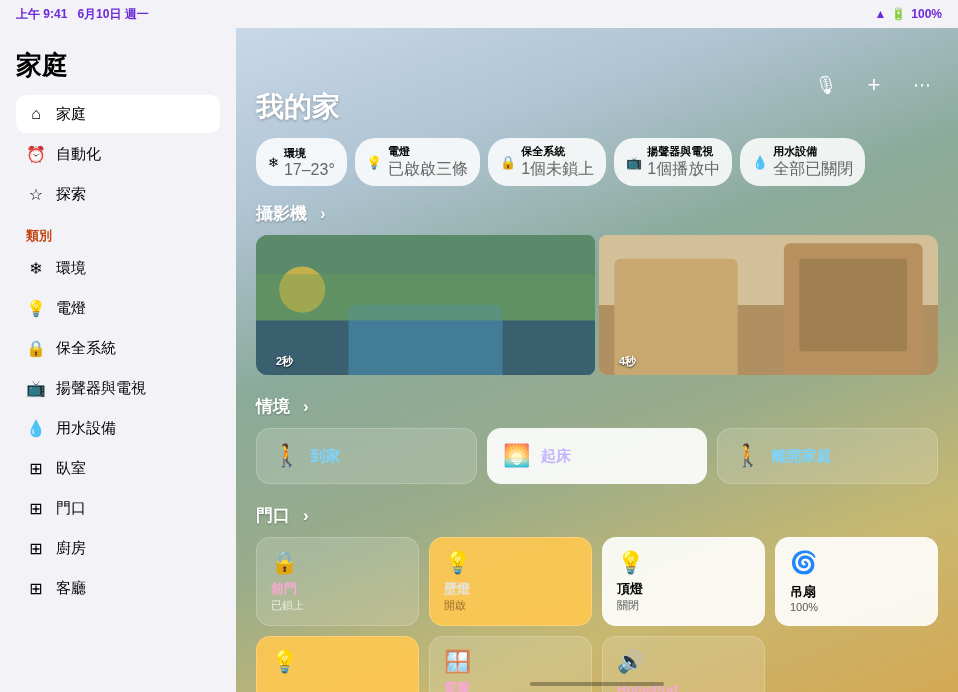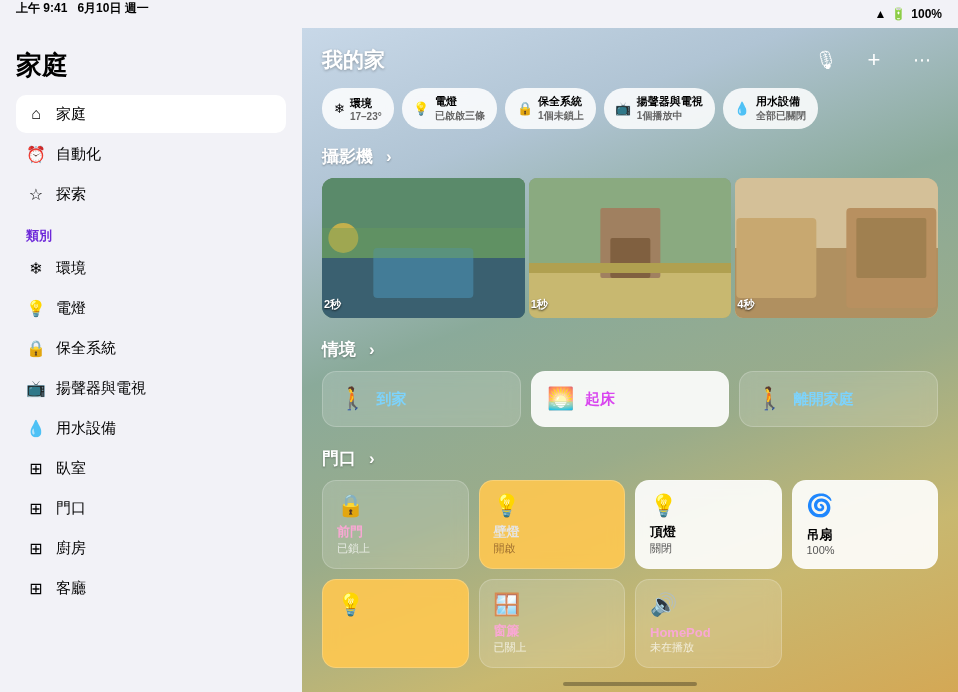--- a/index.html
+++ b/index.html
@@ -11,43 +11,44 @@
       background: #1a1a2e;
       display: flex;
       flex-direction: column;
     }
 
     
     .status-bar {
       height: 28px;
       background: #f2f2f7;
       display: flex;
+      align-items: center;
       justify-content: space-between;
       padding: 0 16px;
       font-size: 12px;
       font-weight: 600;
-      color: #000000;
+      color: #6d28d9;
       flex-shrink: 0;
     }
     .status-bar-right {
       display: flex;
       align-items: center;
       gap: 5px;
     }
 
     
     .main-layout {
       display: flex;
       flex: 1;
       overflow: hidden;
     }
 
     
     .sidebar {
-      width: 302px;
+      width: 236px;
       background: #f2f2f7;
       padding: 20px 16px;
       overflow-y: auto;
       flex-shrink: 0;
     }
     .sidebar-title {
       font-size: 26px;
       font-weight: 700;
       color: #000;
       margin-bottom: 12px;
@@ -70,21 +71,21 @@
       width: 20px;
       height: 20px;
       display: flex;
       align-items: center;
       justify-content: center;
       font-size: 16px;
     }
     .sidebar-section-title {
       font-size: 13px;
       font-weight: 600;
-      color: #6d28d9;
+      color: #c2410c;
       padding: 12px 10px 4px;
     }
 
     
     .content-area {
       flex: 1;
       position: relative;
       overflow: hidden;
     }
     .content-bg {
@@ -100,24 +101,25 @@
     }
 
     
     .content-topbar {
       display: flex;
       align-items: center;
       justify-content: space-between;
       margin-bottom: 12px;
     }
     .content-title {
-      font-size: 21px;
+      font-size: 28px;
       font-weight: 700;
       color: #fff;
       text-shadow: 0 1px 3px rgba(0,0,0,0.3);
+      margin-top: 44px;
     }
     .topbar-icons {
       display: flex;
       align-items: center;
       gap: 16px;
     }
     .topbar-icon-btn {
       width: 32px;
       height: 32px;
       display: flex;
@@ -150,23 +152,22 @@
       backdrop-filter: blur(4px);
     }
     .pill-icon {
       font-size: 13px;
     }
     .pill-text-main {
       font-weight: 600;
       font-size: 11px;
     }
     .pill-text-sub {
-      font-size: 10px;
+      font-size: 16px;
       color: #666;
-      font-weight: bold;
     }
 
     
     .section-header {
       font-size: 17px;
       font-weight: 600;
       color: #fff;
       margin-bottom: 10px;
       display: flex;
       align-items: center;
@@ -192,21 +193,21 @@
     }
     
     .cam1 { background: linear-gradient(180deg, #5a7a4a 0%, #7a9a5a 30%, #4a6a8a 60%, #3a5a7a 100%); }
     
     .cam2 { background: linear-gradient(180deg, #8a9a8a 0%, #6a8a7a 30%, #c8b870 70%, #b0a060 100%); }
     
     .cam3 { background: linear-gradient(180deg, #c8b890 0%, #a89070 30%, #d4c090 60%, #c8a870 100%); }
     .camera-label {
       position: absolute;
       bottom: 6px;
-      left: 2px;
+      left: 20px;
       color: #fff;
       font-size: 11px;
       font-weight: 600;
       text-shadow: 0 1px 2px rgba(0,0,0,0.8);
     }
 
     
     .scenarios-row {
       display: flex;
       gap: 10px;
@@ -229,21 +230,21 @@
     }
     .scenario-icon {
       font-size: 22px;
     }
     .scenario-label {
       font-size: 15px;
       font-weight: 600;
       color: #7dd3fc;
     }
     .scenario-card.active-card .scenario-label {
-      color: #d946ef;
+      color: #c4b5fd;
     }
 
     
     .device-grid {
       display: grid;
       grid-template-columns: repeat(4, 1fr);
       gap: 10px;
     }
     .device-card {
       background: rgba(255,255,255,0.15);
@@ -450,31 +451,20 @@
           
           <svg width="100%" height="100%" viewBox="0 0 220 140" preserveAspectRatio="xMidYMid slice">
             <rect width="220" height="140" fill="#5a8a6a"></rect>
             <rect y="80" width="220" height="60" fill="#3a6070"></rect>
             <rect x="60" y="70" width="100" height="50" rx="4" fill="#4a90b0" opacity="0.6"></rect>
             <circle cx="30" cy="60" r="15" fill="#f0c040" opacity="0.7"></circle>
             <rect x="0" y="50" width="220" height="30" fill="#6a9a5a" opacity="0.4"></rect>
           </svg>
           <div class="camera-label">2秒</div>
         </div>
-        <div class="camera-thumb cam2">
-          
-          <svg width="100%" height="100%" viewBox="0 0 220 140" preserveAspectRatio="xMidYMid slice">
-            <rect width="220" height="140" fill="#8aaa80"></rect>
-            <rect y="90" width="220" height="50" fill="#c8b870"></rect>
-            <rect x="80" y="30" width="60" height="70" fill="#a08060" rx="2"></rect>
-            <rect x="90" y="60" width="40" height="40" fill="#806040" rx="2"></rect>
-            <rect y="85" width="220" height="10" fill="#b0a050"></rect>
-          </svg>
-          <div class="camera-label">1秒</div>
-        </div>
         <div class="camera-thumb cam3">
           
           <svg width="100%" height="100%" viewBox="0 0 220 140" preserveAspectRatio="xMidYMid slice">
             <rect width="220" height="140" fill="#d4c098"></rect>
             <rect x="0" y="70" width="220" height="70" fill="#b09060"></rect>
             <rect x="10" y="40" width="80" height="80" rx="4" fill="#c8a870"></rect>
             <rect x="120" y="30" width="90" height="100" rx="4" fill="#b89060"></rect>
             <rect x="130" y="40" width="70" height="60" fill="#a08050" rx="2"></rect>
           </svg>
           <div class="camera-label">4秒</div>

